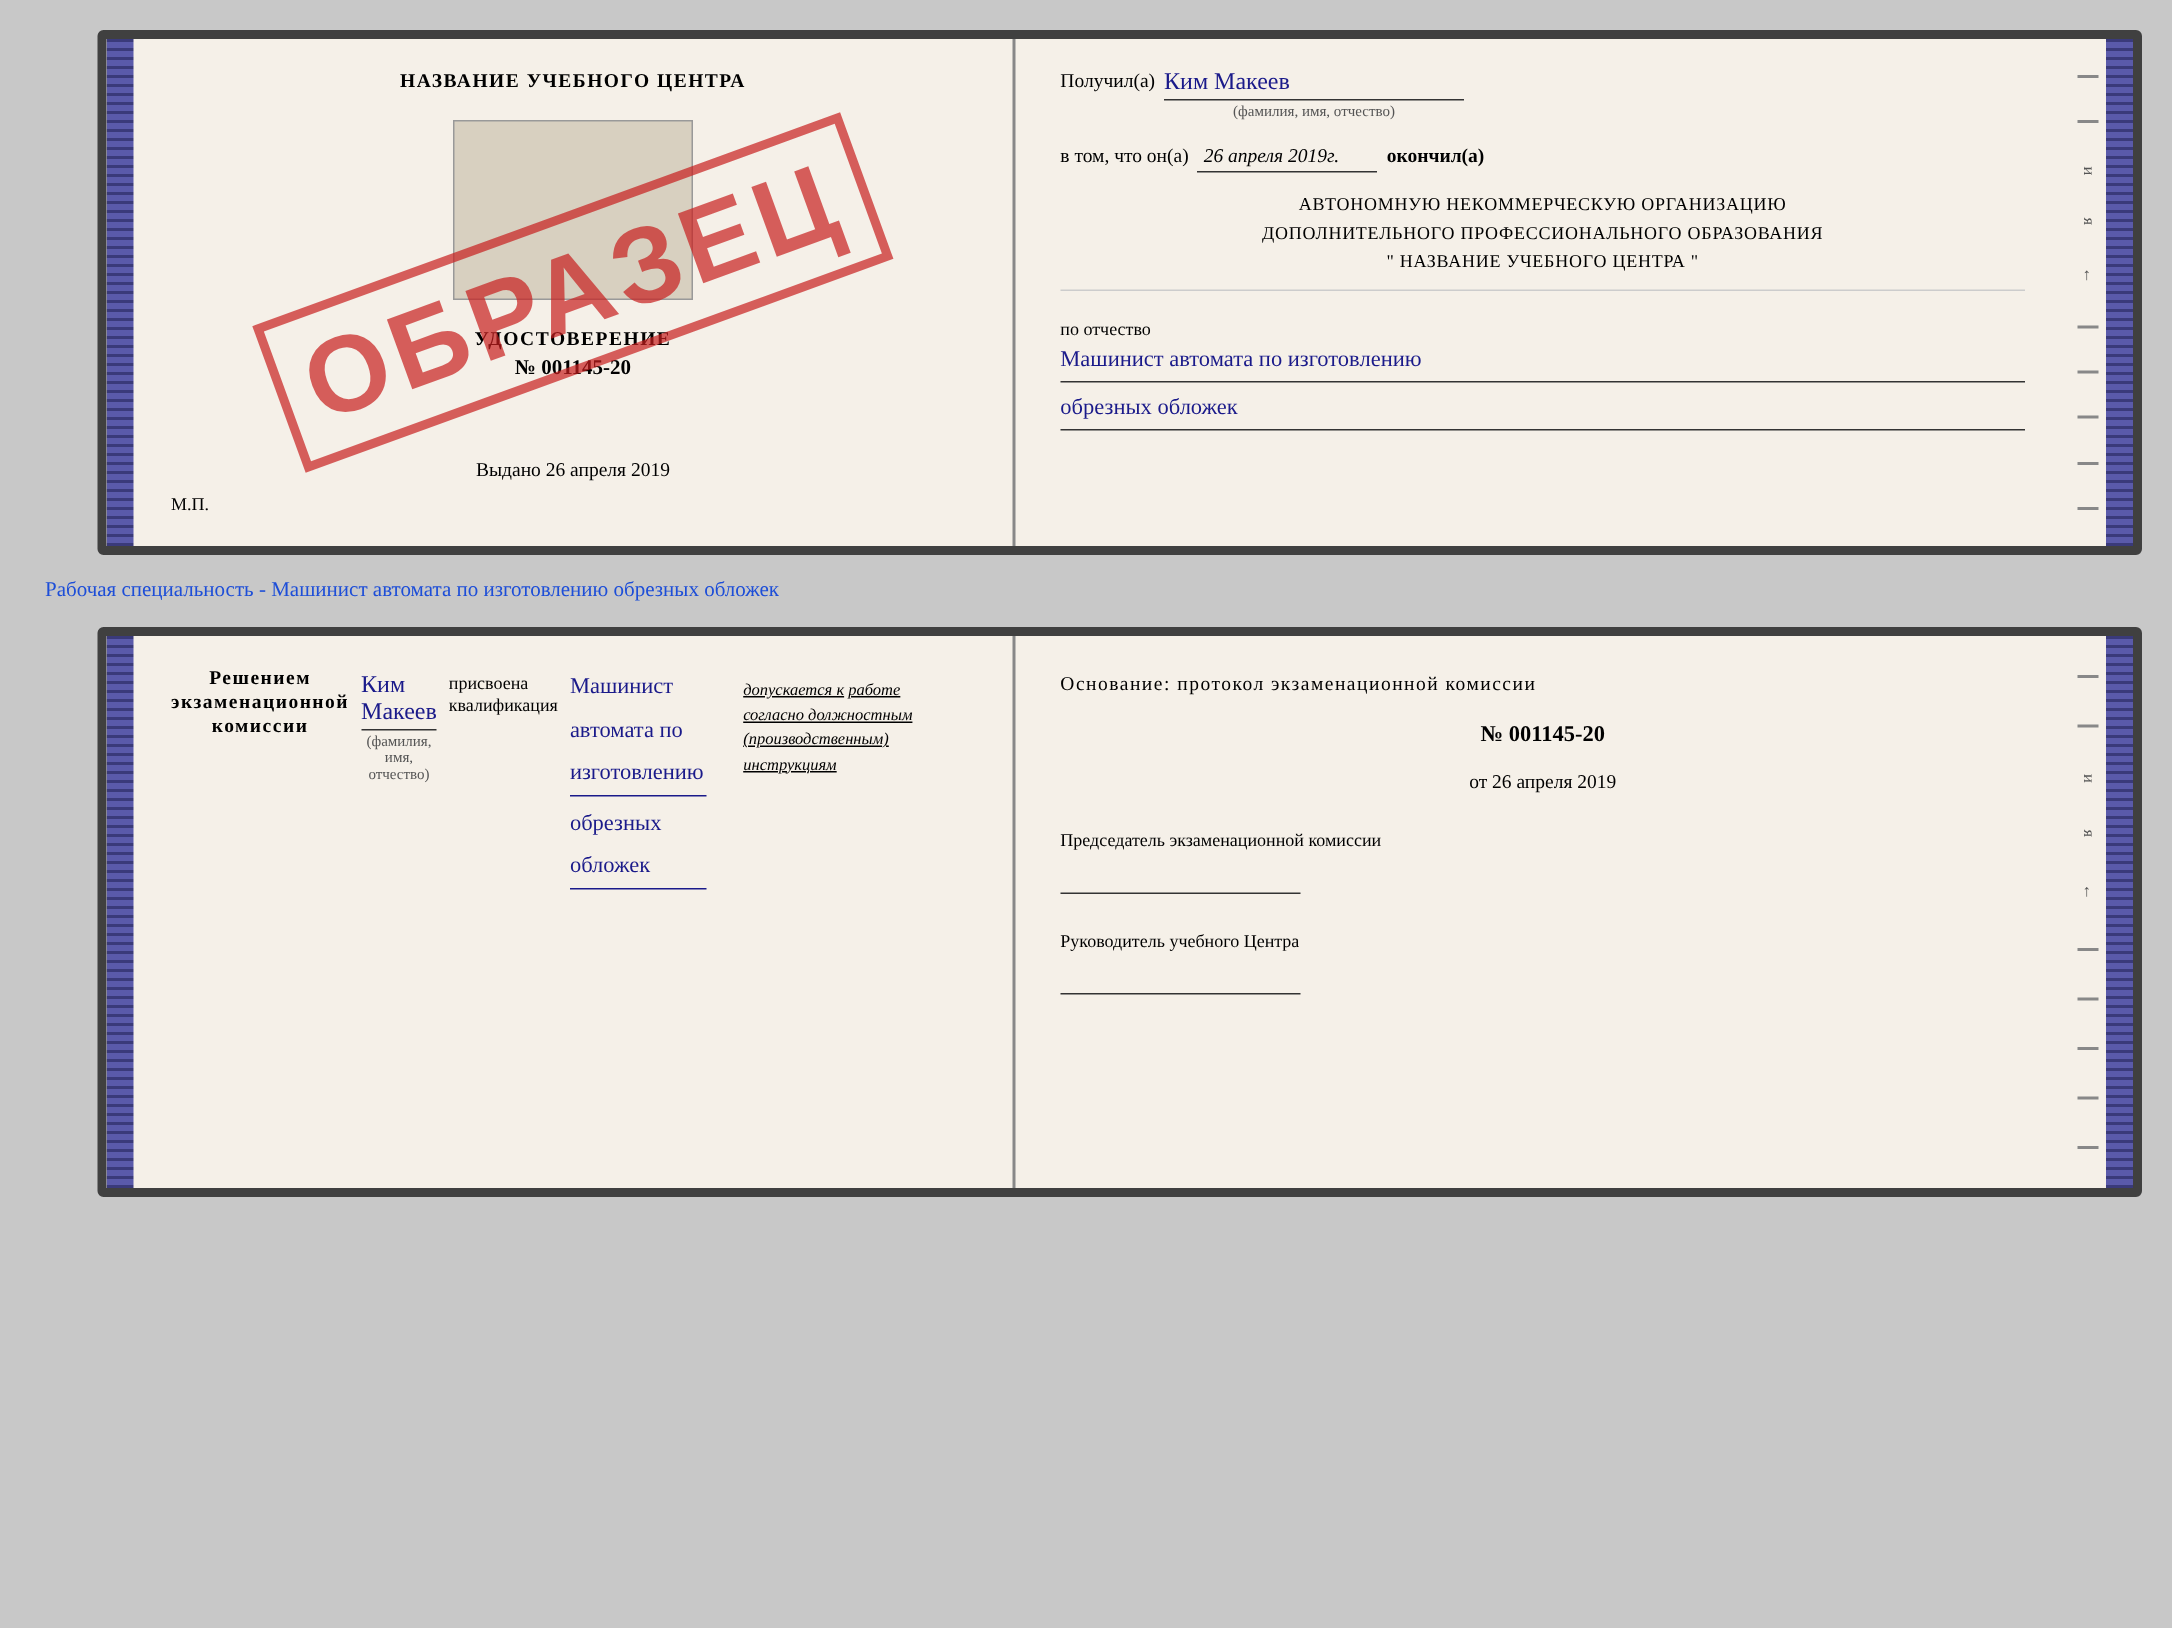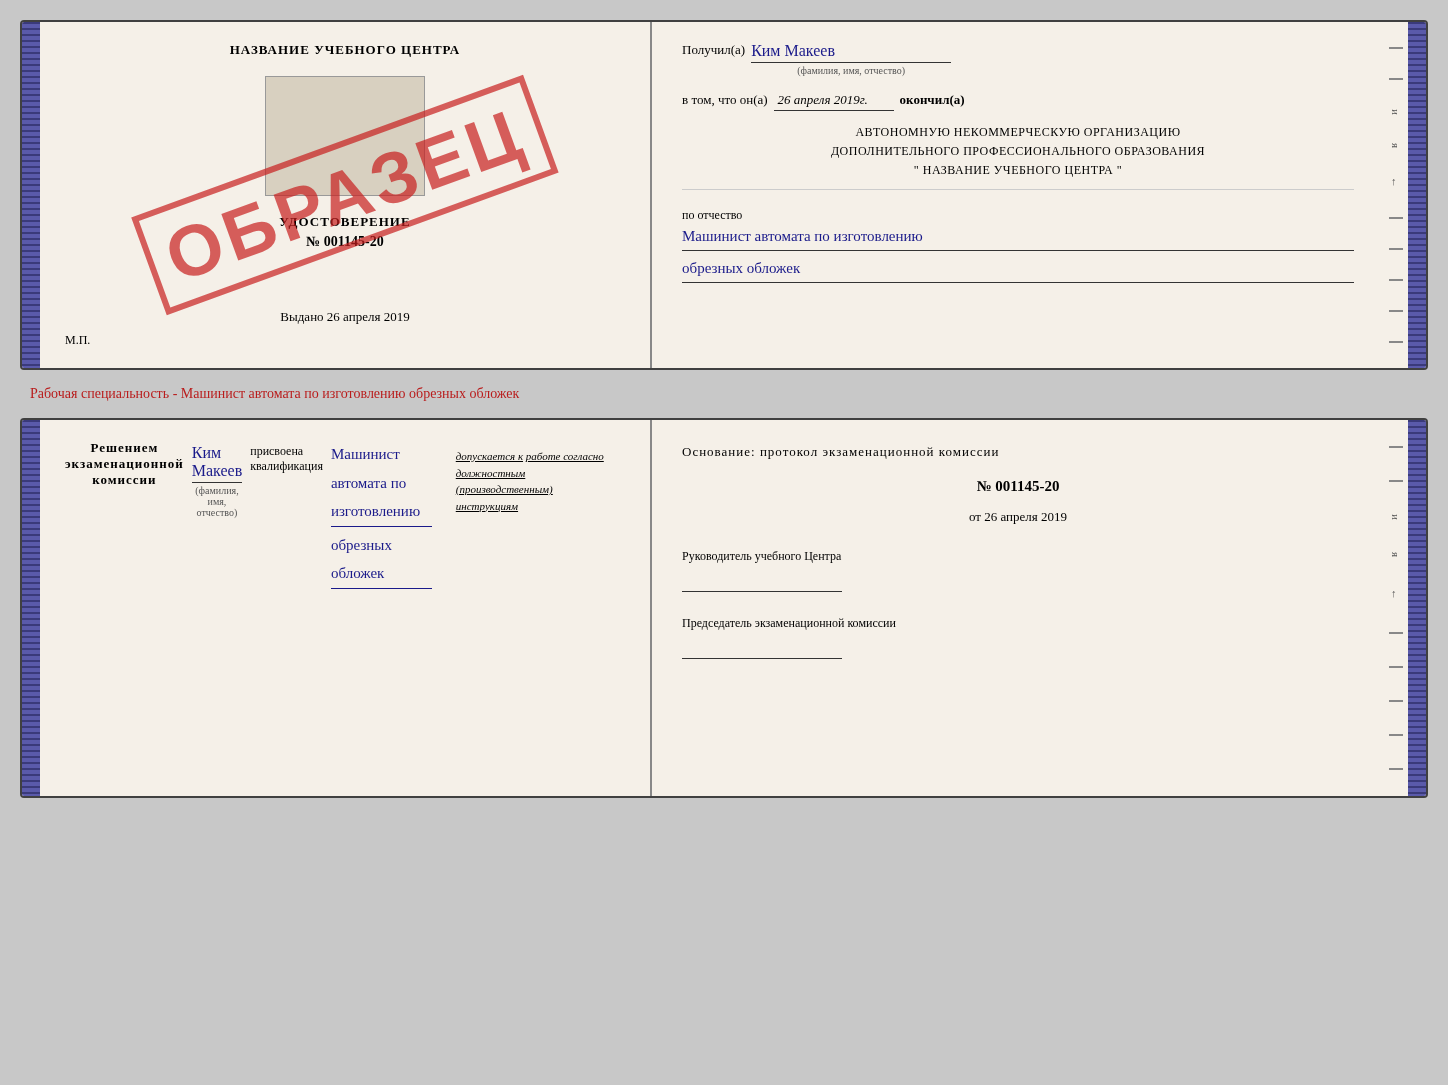--- a/index.html
+++ b/index.html
@@ -13,25 +13,26 @@
 
     .page-container {
       display: flex;
       flex-direction: column;
       gap: 12px;
     }
 
     
     .doc-card {
       background: #f5f0e8;
-      border: 2px solid #404040;
+      border: 6px solid #404040;
       border-radius: 4px;
       display: flex;
       position: relative;
       overflow: hidden;
+      margin-left: 45px;
     }
 
     .doc-spine {
       width: 18px;
       background: repeating-linear-gradient(
         180deg,
         #3a3a7a 0px, #3a3a7a 2px, #5a5aaa 2px, #5a5aaa 6px
       );
       flex-shrink: 0;
     }
@@ -228,21 +229,21 @@
 
     .deco-letter {
       font-size: 11px;
       color: #555;
       writing-mode: vertical-rl;
     }
 
     
     .between-label {
       font-size: 14px;
-      color: #b91c1c;
+      color: #1d4ed8;
       padding: 4px 10px;
     }
 
     
     .bottom-doc {
       min-height: 380px;
     }
 
     .bottom-left-panel {
       flex: 1;
@@ -471,26 +472,26 @@
         <div class="osnovanie-title">Основание: протокол экзаменационной комиссии</div>
 
         <div class="protocol-num">№ 001145-20</div>
 
         <div class="protocol-date">
           <span>от</span>
           <span>26 апреля 2019</span>
         </div>
 
         <div class="podpis-block">
+          <div>Председатель экзаменационной комиссии</div>
+          <div class="podpis-line"></div>
+        </div>
+
+        <div class="podpis-block">
           <div>Руководитель учебного Центра</div>
-          <div class="podpis-line"></div>
-        </div>
-
-        <div class="podpis-block">
-          <div>Председатель экзаменационной комиссии</div>
           <div class="podpis-line"></div>
         </div>
 
       </div>
 
       <div class="right-decoration">
         <span class="deco-dash"></span>
         <span class="deco-dash"></span>
         <span class="deco-letter">и</span>
         <span class="deco-letter">я</span>

